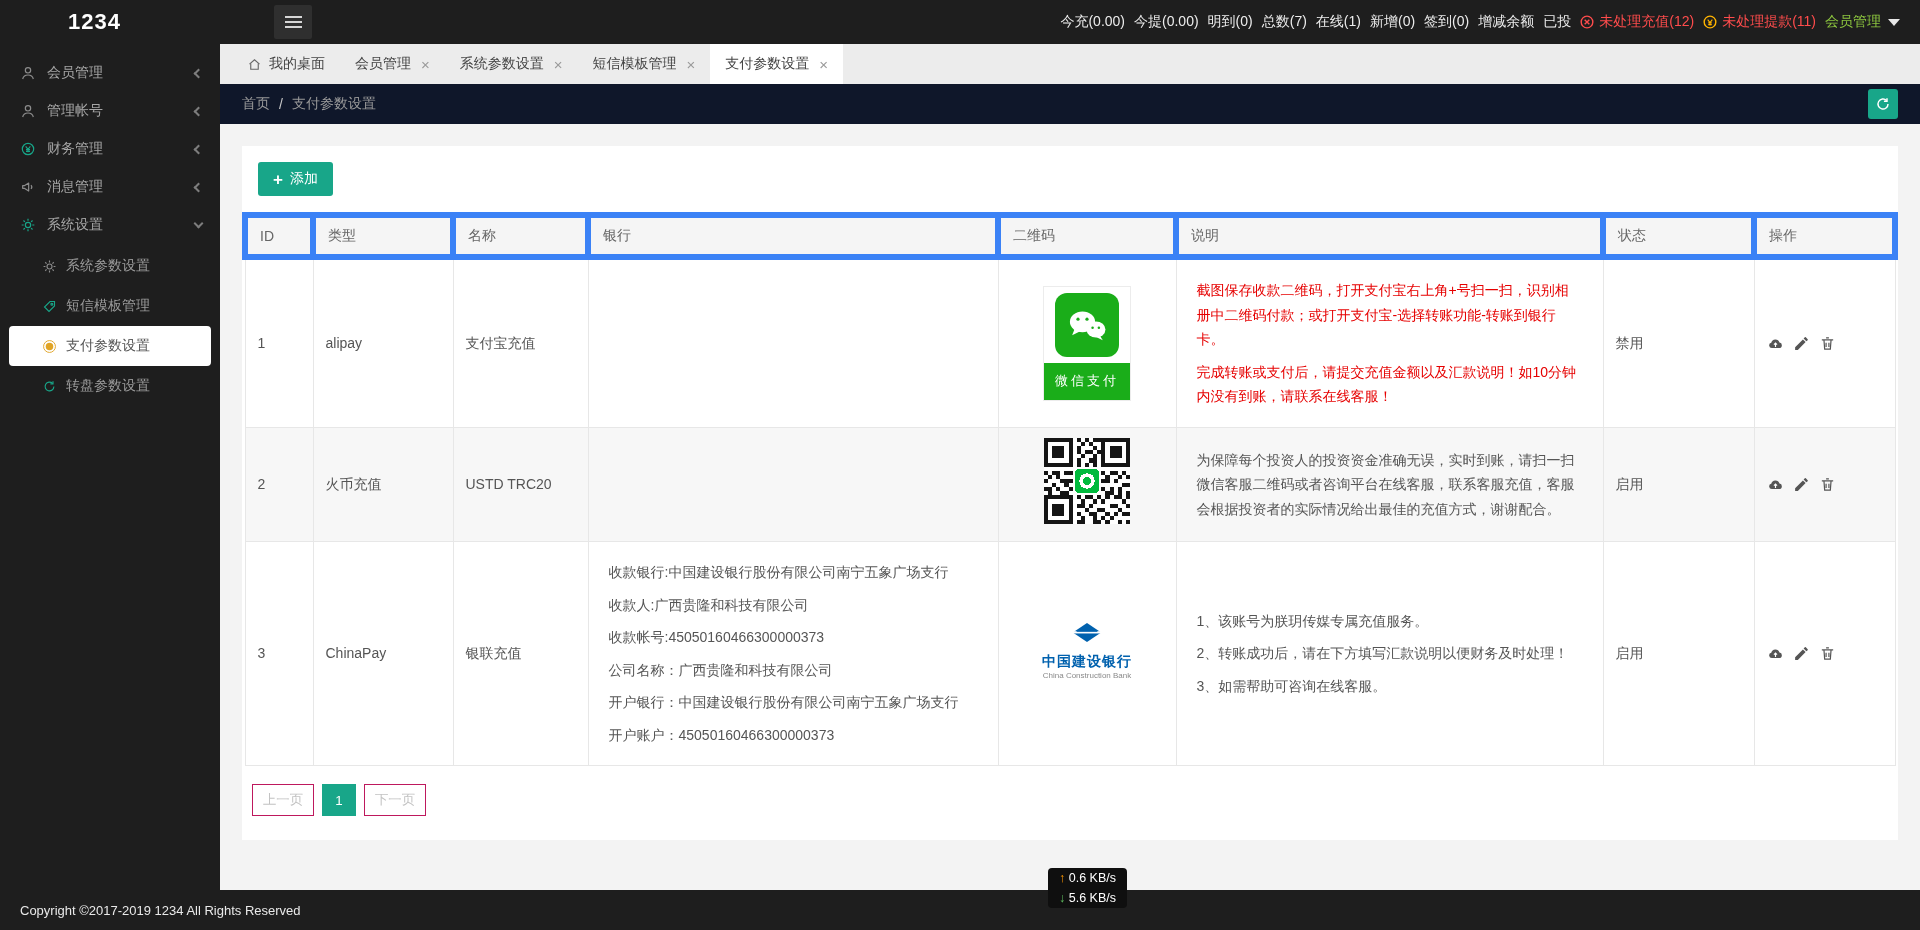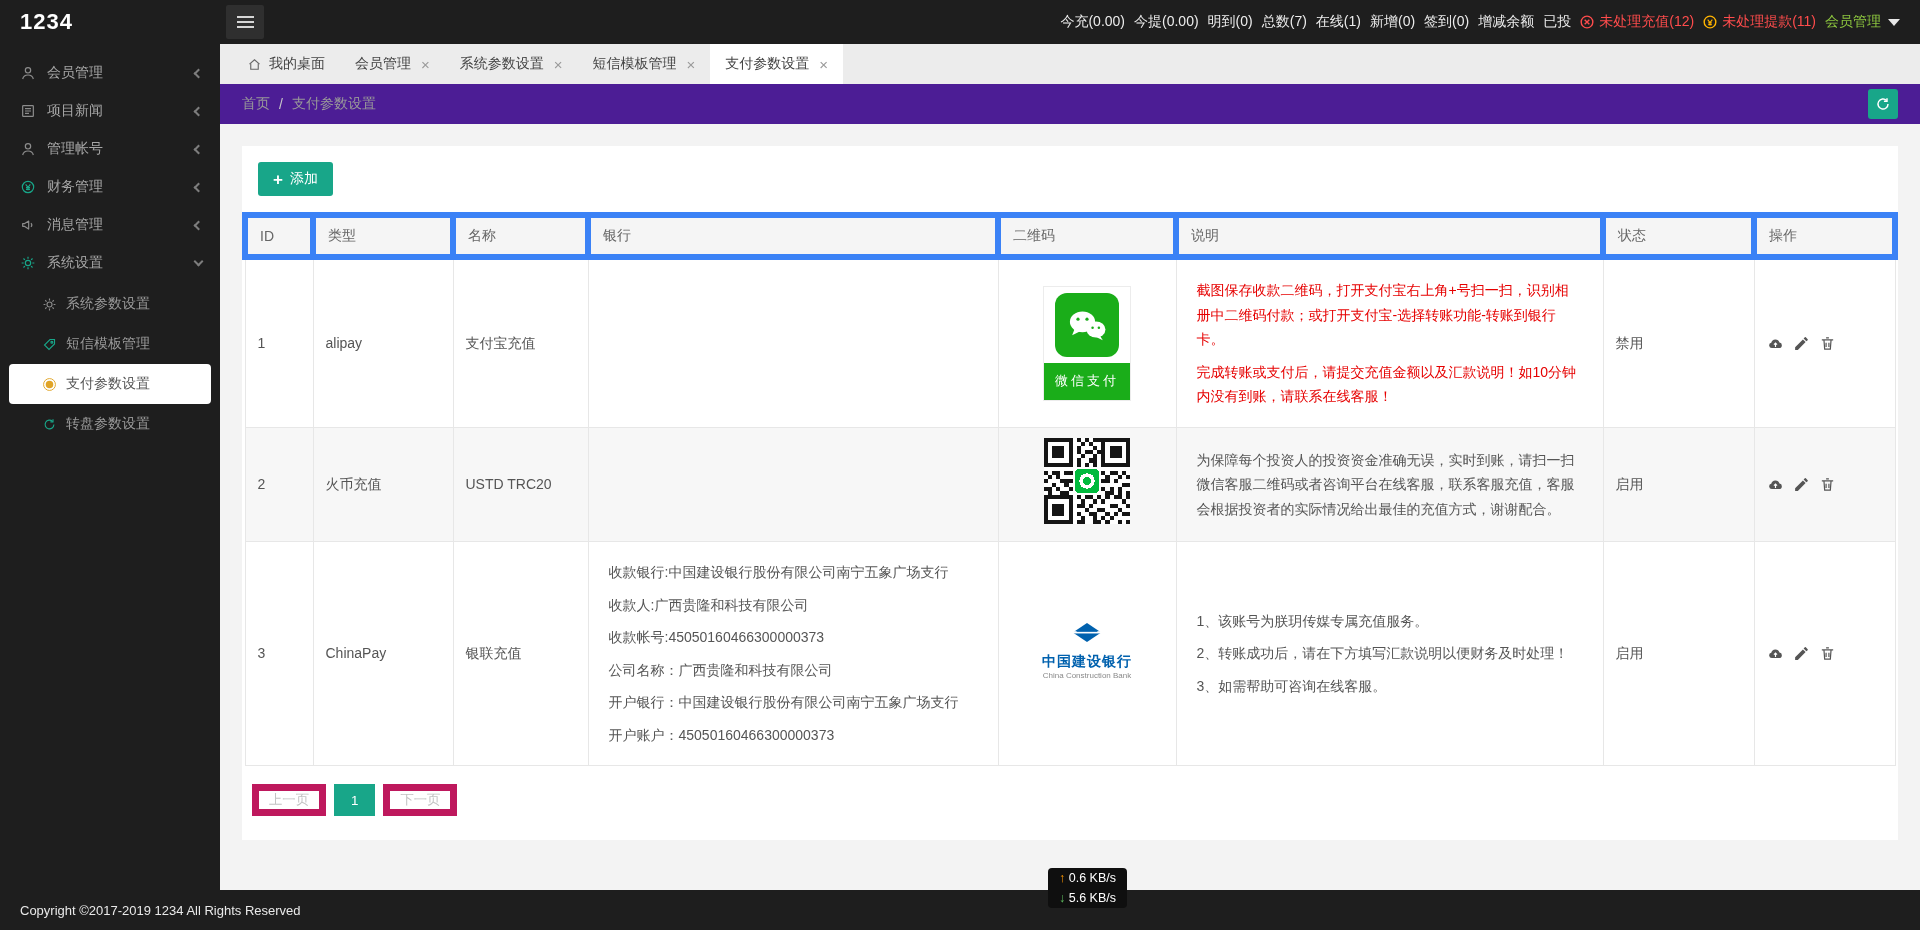--- a/index.html
+++ b/index.html
@@ -3,21 +3,21 @@
 <meta charset="utf-8">
 <style>
   * { box-sizing: border-box; margin: 0; padding: 0; }
   html,body { width:1920px; height:930px; }
   body { font-family:"Liberation Sans","DejaVu Sans",sans-serif; background:#f3f3f3; }
   .app { position:relative; width:1920px; height:930px; overflow:hidden;
          --accent:#18a689; --alert-red:#ff4c4c; --admin-green:#8dc63f; --desc-red:#e60000;
          --wechat-green:#1aad19; --ccb-blue:#0061ae; --net-up:#ff9800; --net-down:#5cb85c; }
 
   
-  .topbar { height:44px; background:#1e1e1e; display:flex; align-items:center; color:#ececec; }
+  .topbar { height:44px; background:#1e1e1e; display:flex; align-items:center; color:#ececec;padding-left:48px; }
   .logo { width:220px; padding-left:20px; font-size:22px; font-weight:bold; color:#fff; letter-spacing:1px; }
   .hamburger { width:38px; height:34px; background:#2f2f2f; border:none; border-radius:2px; margin-left:6px;
                display:flex; flex-direction:column; justify-content:center; align-items:center; gap:3px; cursor:pointer; }
   .hamburger i { width:17px; height:2px; background:#d6d6d6; display:block; }
   .top-right { margin-left:auto; display:flex; align-items:center; gap:9px; padding-right:20px; font-size:14px; }
   .stat { cursor:pointer; white-space:nowrap; }
   .alert { color:var(--alert-red); display:flex; align-items:center; gap:5px; cursor:pointer; white-space:nowrap; }
   .alert:first-of-type { margin-left:6px; }
   .alert svg { display:block; }
   .site-admin { color:var(--admin-green); display:flex; align-items:center; gap:7px; cursor:pointer; white-space:nowrap; }
@@ -43,21 +43,21 @@
   .main { flex:1; display:flex; flex-direction:column; min-width:0; }
 
   
   .tabbar { height:40px; background:#ececec; display:flex; align-items:stretch; padding-left:12px; flex:none; }
   .tab { display:flex; align-items:center; padding:0 15px; font-size:14px; color:#444; cursor:pointer; white-space:nowrap; }
   .tab.active { background:#fff; }
   .tab .home-ic { width:15px; height:15px; display:flex; margin-right:7px; color:#666; }
   .tab .close { margin-left:10px; color:#9a9a9a; font-size:15px; line-height:1; cursor:pointer; }
 
   
-  .crumbbar { height:40px; background:#4c1d95; display:flex; align-items:center; padding:0 22px; font-size:14px; color:#999; flex:none; }
+  .crumbbar { height:40px; background:#0f172a; display:flex; align-items:center; padding:0 22px; font-size:14px; color:#999; flex:none; }
   .crumb-home { cursor:pointer; }
   .crumb-sep { margin:0 9px; color:#c9c9c9; }
   .refresh-btn { margin-left:auto; width:30px; height:30px; background:var(--accent); border:none; border-radius:3px;
                  display:flex; align-items:center; justify-content:center; cursor:pointer; }
 
   
   .content { flex:1; padding:22px; overflow:hidden; }
   .panel { background:#fff; padding:16px 0 24px; }
   .add-btn { margin:0 0 16px 16px; background:var(--accent); color:#fff; border:none; border-radius:3px; height:34px;
              padding:0 15px; font-size:14px; display:inline-flex; align-items:center; gap:7px; cursor:pointer; }
@@ -85,21 +85,21 @@
   .qr-img { width:86px; height:86px; display:inline-block; }
 
   
   .ccb-logo { display:inline-block; text-align:center; color:var(--ccb-blue); }
   .ccb-cn { font-size:14px; font-weight:bold; letter-spacing:1px; line-height:1.3; margin-top:2px; }
   .ccb-en { font-size:8px; color:#8a8a8a; line-height:1.2; }
 
   
   .pagination { margin:18px 0 0 10px; display:flex; gap:8px; font-size:14px; }
   .page-btn { min-width:58px; height:32px; display:flex; align-items:center; justify-content:center;
-              border:7px solid #be185d; background:#fff; color:#c3c3c3; padding:0 10px; cursor:pointer; }
+              border:1px solid #be185d; background:#fff; color:#c3c3c3; padding:0 10px; cursor:pointer; }
   .page-btn.active { background:var(--accent); border-color:var(--accent); color:#fff; min-width:34px; }
 
   
   .footer { position:absolute; left:0; bottom:0; width:1920px; height:40px; background:#1e1e1e; color:#e9e9e9;
             font-size:13px; display:flex; align-items:center; padding-left:20px; }
 
   
   .net-widget { position:absolute; left:1048px; top:868px; font-size:12.5px; color:#fff; z-index:9; }
   .net-row { background:#0f0f0f; padding:3px 11px; white-space:nowrap; }
   .net-row:first-child { border-radius:4px 4px 0 0; }
@@ -158,30 +158,20 @@
         <span class="ic">
           <svg viewBox="0 0 24 24" fill="none" stroke="currentColor" stroke-width="1.8">
               <circle cx="12" cy="8" r="4"></circle>
               <path d="M4 21c1-4.2 4.2-6 8-6s7 1.8 8 6"></path>
             </svg>
         </span>
         <span class="mi-label">会员管理</span>
         <span class="chev chev-left"></span>
       </div>
 
-      <div class="menu-item">
-        <span class="ic">
-          <svg viewBox="0 0 24 24" fill="none" stroke="currentColor" stroke-width="1.8">
-              <rect x="4" y="4" width="16" height="16" rx="1"></rect>
-              <path d="M7.5 8.5h9M7.5 12h9M7.5 15.5h6"></path>
-            </svg>
-        </span>
-        <span class="mi-label">项目新闻</span>
-        <span class="chev chev-left"></span>
-      </div>
 
 
       <div class="menu-item">
         <span class="ic">
           <svg viewBox="0 0 24 24" fill="none" stroke="currentColor" stroke-width="1.8">
               <circle cx="12" cy="8" r="4"></circle>
               <path d="M4 21c1-4.2 4.2-6 8-6s7 1.8 8 6"></path>
             </svg>
         </span>
         <span class="mi-label">管理帐号</span>

